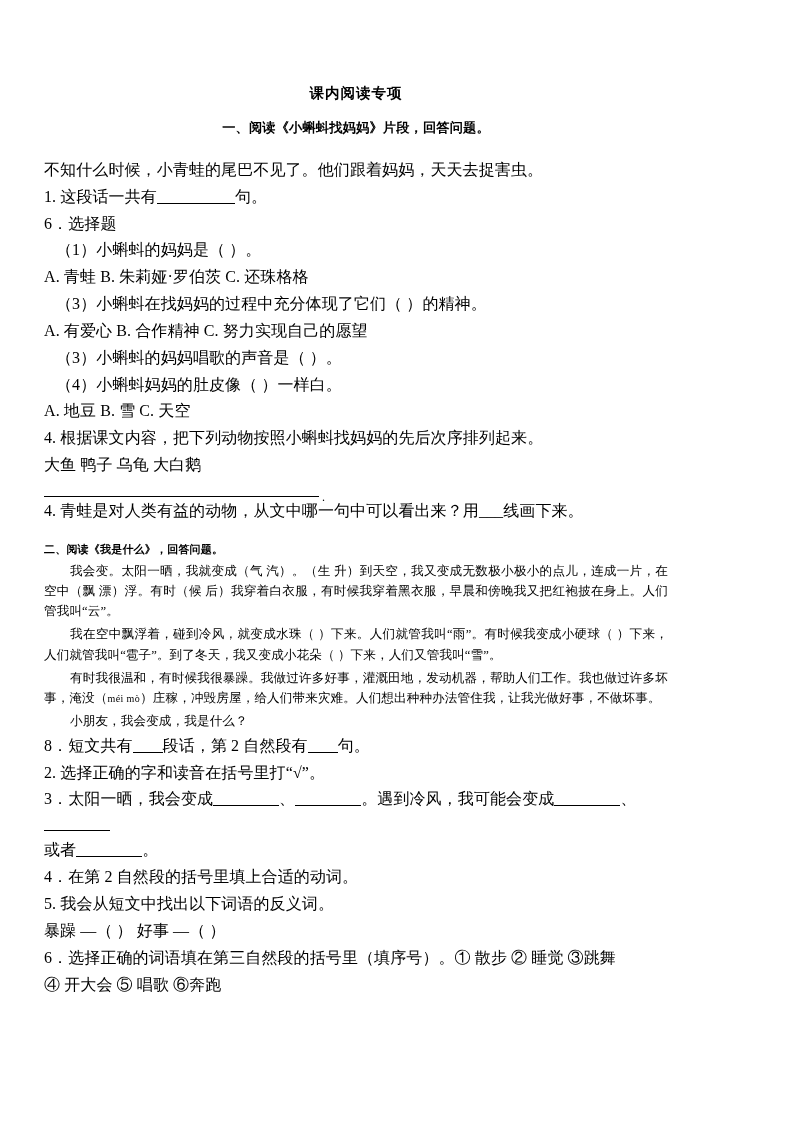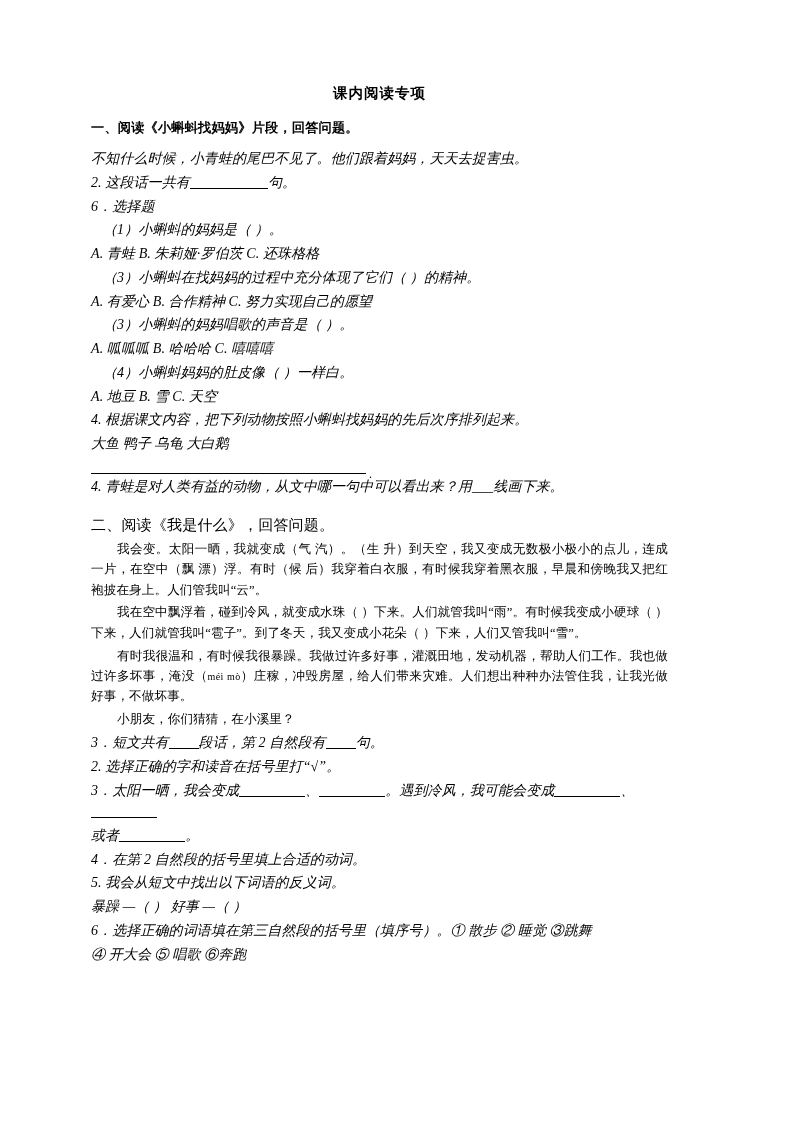--- a/index.html
+++ b/index.html
@@ -11,47 +11,47 @@
     width: 793px;
     height: 1122px;
     font-family: "Liberation Serif", "DejaVu Serif", serif;
     color: #000000;
   }
   .page {
     position: relative;
     width: 730px;
     height: 1122px;
     box-sizing: border-box;
-    padding: 84px 62px 60px 91px;
+    padding: 84px 62px 60px 44px;
   }
   .doc-title {
     text-align: center;
     font-weight: bold;
     font-size: 14.5px;
     letter-spacing: 1px;
     margin: 0 0 16px 0;
   }
   .sec-head {
     font-weight: bold;
     font-size: 13.2px;
-    margin: 0 0 11px 0;
+    margin: 0 0 21px 0;
     letter-spacing: 0.2px;
+    text-align: center;
   }
   .sec-head-2 {
-    font-weight: normal;
-    font-size: 15px;
+    font-weight: bold;
+    font-size: 11px;
     margin: 18px 0 4px 0;
     letter-spacing: 0.2px;
   }
   p.line {
     margin: 0 0 2.5px 0;
-    font-size: 14px;
+    font-size: 16px;
     line-height: 1.52;
     letter-spacing: 0.1px;
-    font-style: italic;
   }
   p.sub { padding-left: 12px; }
   p.para {
     margin: 0 0 2.5px 0;
     font-size: 12.6px;
     line-height: 1.62;
     text-indent: 26px;
     text-align: justify;
     letter-spacing: 0.1px;
   }
@@ -82,54 +82,53 @@
 
 <div class="page">
 
   <div class="doc-title">课内阅读专项</div>
 
   <div class="sec-head">一、阅读《小蝌蚪找妈妈》片段，回答问题。</div>
 
   <p class="line">不知什么时候，小青蛙的尾巴不见了。他们跟着妈妈，天天去捉害虫。</p>
 
   <p class="line">
-    <span>2. 这段话一共有</span><span class="blank-l"></span><span>句。</span>
+    <span>1. 这段话一共有</span><span class="blank-l"></span><span>句。</span>
   </p>
 
   <p class="line">6．选择题</p>
   <p class="line sub">（1）小蝌蚪的妈妈是（      ）。</p>
   <p class="line">A. 青蛙        B. 朱莉娅·罗伯茨          C. 还珠格格</p>
   <p class="line sub">（3）小蝌蚪在找妈妈的过程中充分体现了它们（        ）的精神。</p>
   <p class="line">A. 有爱心       B. 合作精神                C. 努力实现自己的愿望</p>
   <p class="line sub">（3）小蝌蚪的妈妈唱歌的声音是（        ）。</p>
-  <p class="line">A. 呱呱呱   B. 哈哈哈    C. 嘻嘻嘻</p>
   <p class="line sub">（4）小蝌蚪妈妈的肚皮像（        ）一样白。</p>
   <p class="line">A. 地豆   B. 雪   C. 天空</p>
 
   <p class="line">4. 根据课文内容，把下列动物按照小蝌蚪找妈妈的先后次序排列起来。</p>
   <p class="line">大鱼  鸭子  乌龟  大白鹅</p>
 
   <div class="rule-wrap">
     <span class="answer-rule"></span>
     <span class="rule-dot">.</span>
   </div>
 
   <p class="line">4. 青蛙是对人类有益的动物，从文中哪一句中可以看出来？用___线画下来。</p>
 
   <div class="sec-head-2">二、阅读《我是什么》，回答问题。</div>
 
   <p class="para">我会变。太阳一晒，我就变成（气 汽）。（生 升）到天空，我又变成无数极小极小的点儿，连成一片，在空中（飘 漂）浮。有时（候 后）我穿着白衣服，有时候我穿着黑衣服，早晨和傍晚我又把红袍披在身上。人们管我叫“云”。</p>
   <p class="para">我在空中飘浮着，碰到冷风，就变成水珠（      ）下来。人们就管我叫“雨”。有时候我变成小硬球（      ）下来，人们就管我叫“雹子”。到了冬天，我又变成小花朵（      ）下来，人们又管我叫“雪”。</p>
   <p class="para">
     有时我很温和，有时候我很暴躁。我做过许多好事，灌溉田地，发动机器，帮助人们工作。我也做过许多坏事，淹没（<span class="pinyin">méi mò</span>）庄稼，冲毁房屋，给人们带来灾难。人们想出种种办法管住我，让我光做好事，不做坏事。
   </p>
-  <p class="para">小朋友，你们猜猜，在小溪里？</p>
+  <p class="para">小朋友，我会变成，我是什么？</p>
 
   <p class="line">
-    <span>3．短文共有</span><span class="blank-xs"></span><span>段话，第 2 自然段有</span><span class="blank-xs"></span><span>句。</span>
+    <span>8．短文共有</span><span class="blank-xs"></span><span>段话，第 2 自然段有</span><span class="blank-xs"></span><span>句。</span>
   </p>
 
   <p class="line">2. 选择正确的字和读音在括号里打“√”。</p>
 
   <p class="line">
     <span>3．太阳一晒，我会变成</span><span class="blank-m"></span>、<span class="blank-m"></span><span>。遇到冷风，我可能会变成</span><span class="blank-m"></span>、<span class="blank-m"></span>
   </p>
   <p class="line">
     <span>或者</span><span class="blank-m"></span><span>。</span>
   </p>

